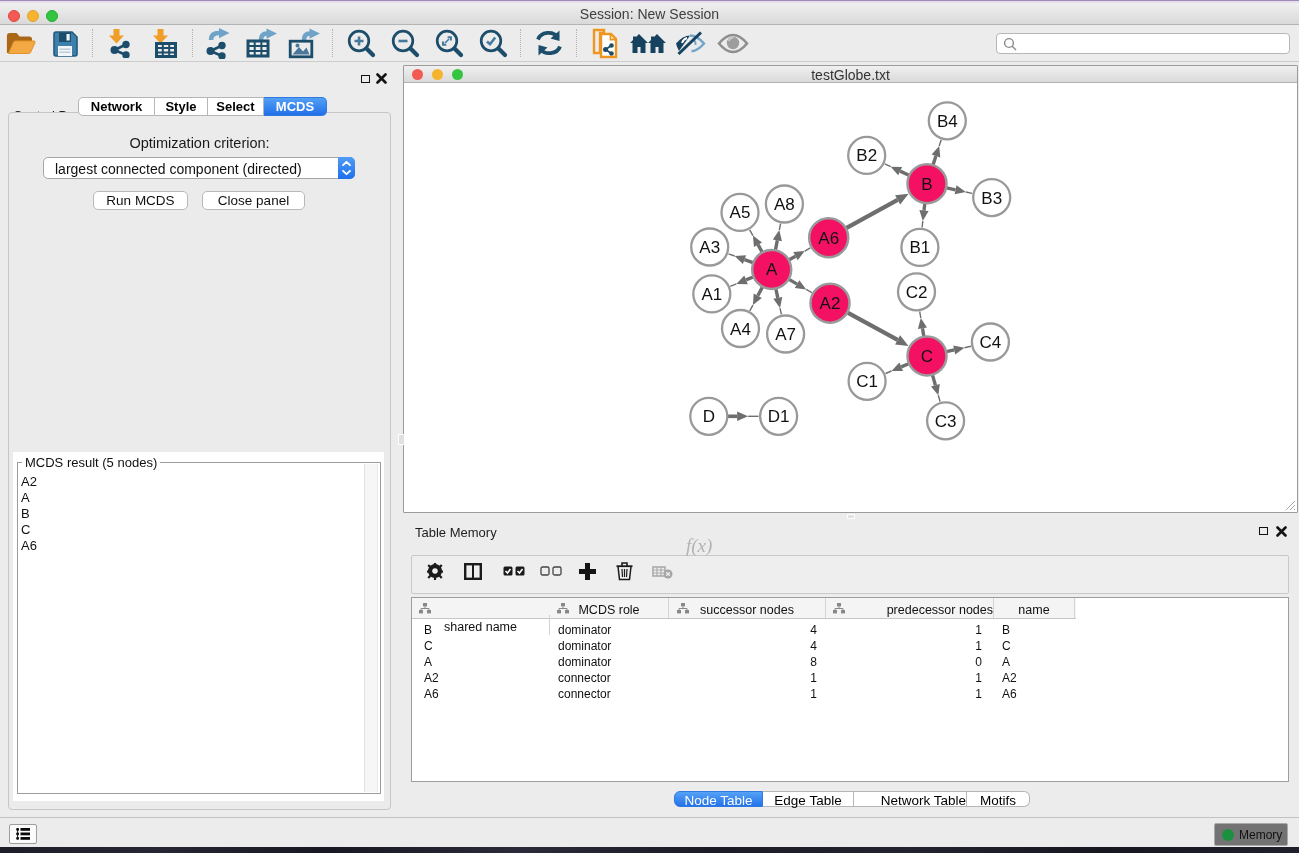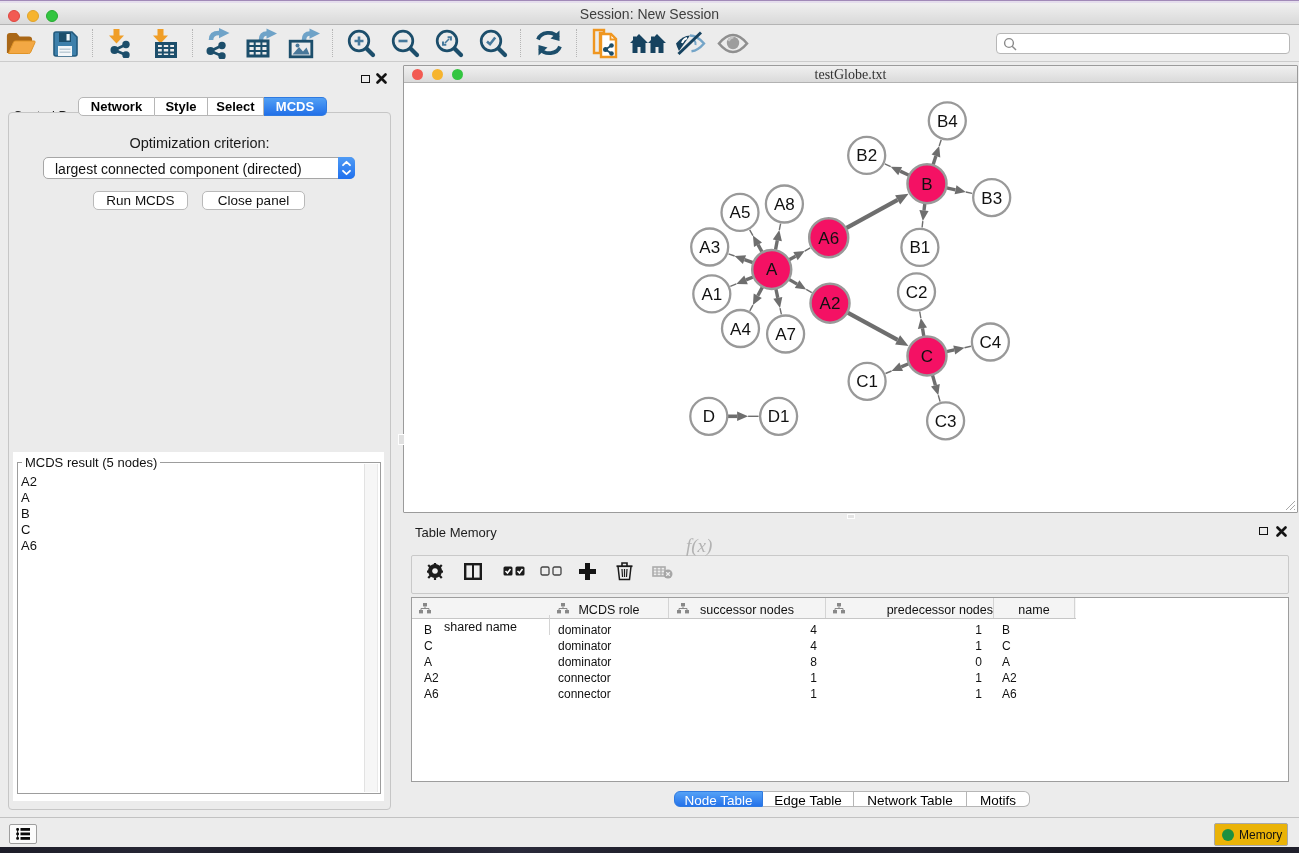--- a/index.html
+++ b/index.html
@@ -169,21 +169,21 @@
 
 <div class="abs" style="left:93px;top:191px;width:95px;height:19px;background:#fff;border:1px solid #b9b9b9;border-radius:5px;text-align:center;font-size:13.5px;line-height:17px;color:#111;">Run MCDS</div>
 <div class="abs" style="left:202px;top:191px;width:103px;height:19px;background:#fff;border:1px solid #b9b9b9;border-radius:5px;text-align:center;font-size:13.5px;line-height:17px;color:#111;">Close panel</div>
 
 <div class="abs" style="left:13px;top:452px;width:371px;height:349px;background:#fff;"></div>
 <div class="abs" style="left:17px;top:462px;width:364px;height:332px;border:1px solid #9d9d9d;background:#fff;"></div>
 <div class="abs" style="left:22px;top:455px;background:#fff;padding:0 3px;font-size:13px;color:#111;">MCDS result (5 nodes)</div>
 <div class="abs" style="left:364px;top:464px;width:14px;height:328px;background:#f6f6f6;border-left:1px solid #e2e2e2;border-right:1px solid #e9e9e9;"></div>
 <div class="abs" style="left:21px;top:474px;font-size:13px;color:#111;line-height:16px;">A2<br>A<br>B<br>C<br>A6</div>
 
-<div class="abs" style="left:403px;top:65px;width:895px;height:448px;background:#fff;border:1px solid #9b9b9b;border-radius:1px;font-family:Liberation Serif, serif;">
+<div class="abs" style="left:403px;top:65px;width:895px;height:448px;background:#fff;border:1px solid #9b9b9b;border-radius:1px;">
   <div class="abs" style="left:0;top:0;width:893px;height:17px;background:linear-gradient(#f0f0f0,#dadada);border-bottom:1px solid #b2b2b2;">
     <div class="abs" style="left:8px;top:3px;width:11px;height:11px;border-radius:50%;background:#f25a52;"></div>
     <div class="abs" style="left:28px;top:3px;width:11px;height:11px;border-radius:50%;background:#f6b42e;"></div>
     <div class="abs" style="left:48px;top:3px;width:11px;height:11px;border-radius:50%;background:#33c540;"></div>
     <div class="abs" style="left:0;top:1px;width:893px;text-align:center;font-size:14px;color:#333;">testGlobe.txt</div>
   </div>
   <svg class="abs" style="right:1px;bottom:1px;" width="12" height="12">
       <path d="M11 2 L2 11 M11 6 L6 11 M11 10 L10 11" stroke="#a9a9a9" stroke-width="1"></path>
     </svg>
 </div>
@@ -423,36 +423,36 @@
       <span class="abs" style="left:146px;">connector</span>
       <span class="abs" style="left:305px;width:100px;text-align:right;">1</span>
       <span class="abs" style="left:470px;width:100px;text-align:right;">1</span>
       <span class="abs" style="left:590px;">A6</span>
     </div>
 </div>
 
 <div class="abs" style="left:674px;top:791px;height:16px;display:flex;font-size:13.5px;">
   <div style="width:89px;background:linear-gradient(#55a2f6,#2472ea);border:1px solid #2f7ae0;border-radius:6px 0 0 6px;text-align:center;line-height:18px;color:#fff;">Node Table</div>
   <div style="width:91px;background:#fff;border:1px solid #b6b6b6;border-left:none;text-align:center;line-height:18px;">Edge Table</div>
-  <div style="width:113px;background:#fff;border:1px solid #b6b6b6;border-left:none;text-align:center;line-height:18px;">Network Table</div>
+  <div style="width:113px;background:#fff;border:1px solid #b6b6b6;border-left:none;text-align:right;line-height:18px;">Network Table</div>
   <div style="width:63px;background:#fff;border:1px solid #b6b6b6;border-left:none;border-radius:0 6px 6px 0;text-align:center;line-height:18px;">Motifs</div>
 </div>
 
 <div class="abs" style="left:0;top:817px;width:1299px;height:30px;background:#ececec;border-top:1px solid #c2c2c2;">
   <div class="abs" style="left:9px;top:6px;width:28px;height:20px;background:#fbfbfb;border:1px solid #9e9e9e;border-radius:2px;">
     <svg width="26" height="18" viewBox="0 0 26 18">
         <g fill="#0a0a0a">
           <rect x="6.2" y="3" width="2.8" height="2.8" rx="1"></rect>
           <rect x="10.5" y="3" width="9.5" height="2.8"></rect>
           <rect x="6.2" y="7.5" width="2.8" height="2.8" rx="1"></rect>
           <rect x="10.5" y="7.5" width="9.5" height="2.8"></rect>
           <rect x="6.2" y="12" width="2.8" height="2.8" rx="1"></rect>
           <rect x="10.5" y="12" width="9.5" height="2.8"></rect>
           <rect x="7.2" y="4" width="0.9" height="10"></rect>
         </g>
       </svg>
   </div>
-  <div class="abs" style="left:1214px;top:5px;width:74px;height:23px;background:#eab308;border:1px solid #a9a9a9;border-radius:2px;">
+  <div class="abs" style="left:1214px;top:5px;width:74px;height:23px;background:#737373;border:1px solid #a9a9a9;border-radius:2px;">
     <div class="abs" style="left:7px;top:5px;width:12px;height:12px;border-radius:50%;background:#1b9040;"></div>
     <div class="abs" style="left:24px;top:4px;font-size:12px;color:#111;">Memory</div>
   </div>
 </div>
 <div class="abs" style="left:0;top:847px;width:1299px;height:6px;background:linear-gradient(90deg,#1d1d28,#262634 12%,#181822 25%,#2a2a3a 40%,#1b1b25 55%,#232330 70%,#171720 85%,#20202c);"></div>
 
 </body></html>

